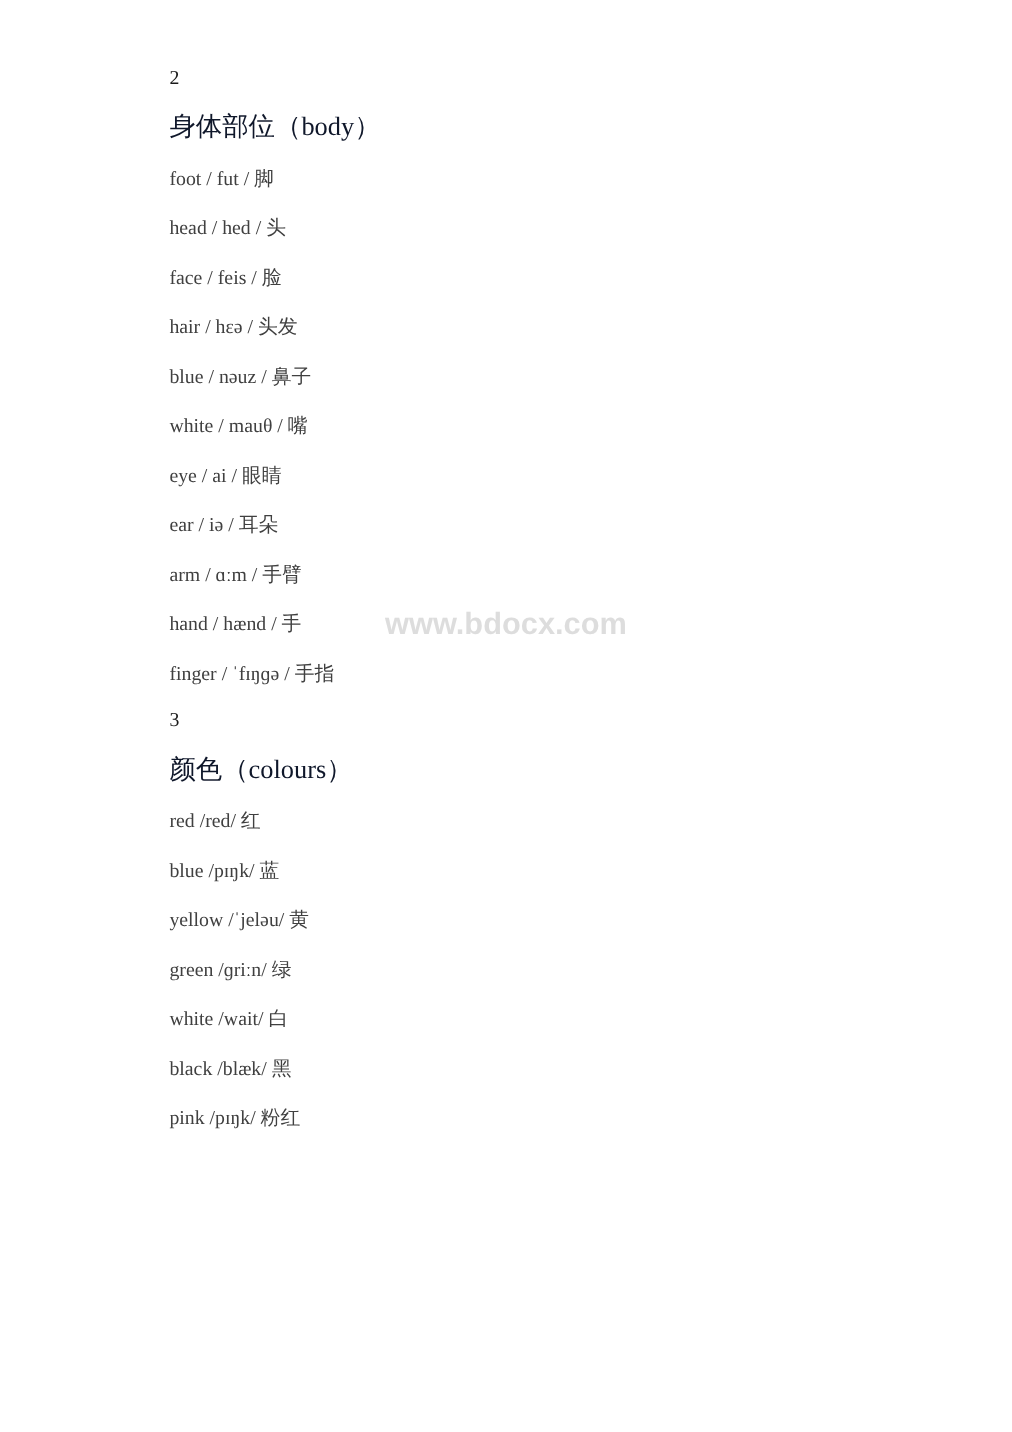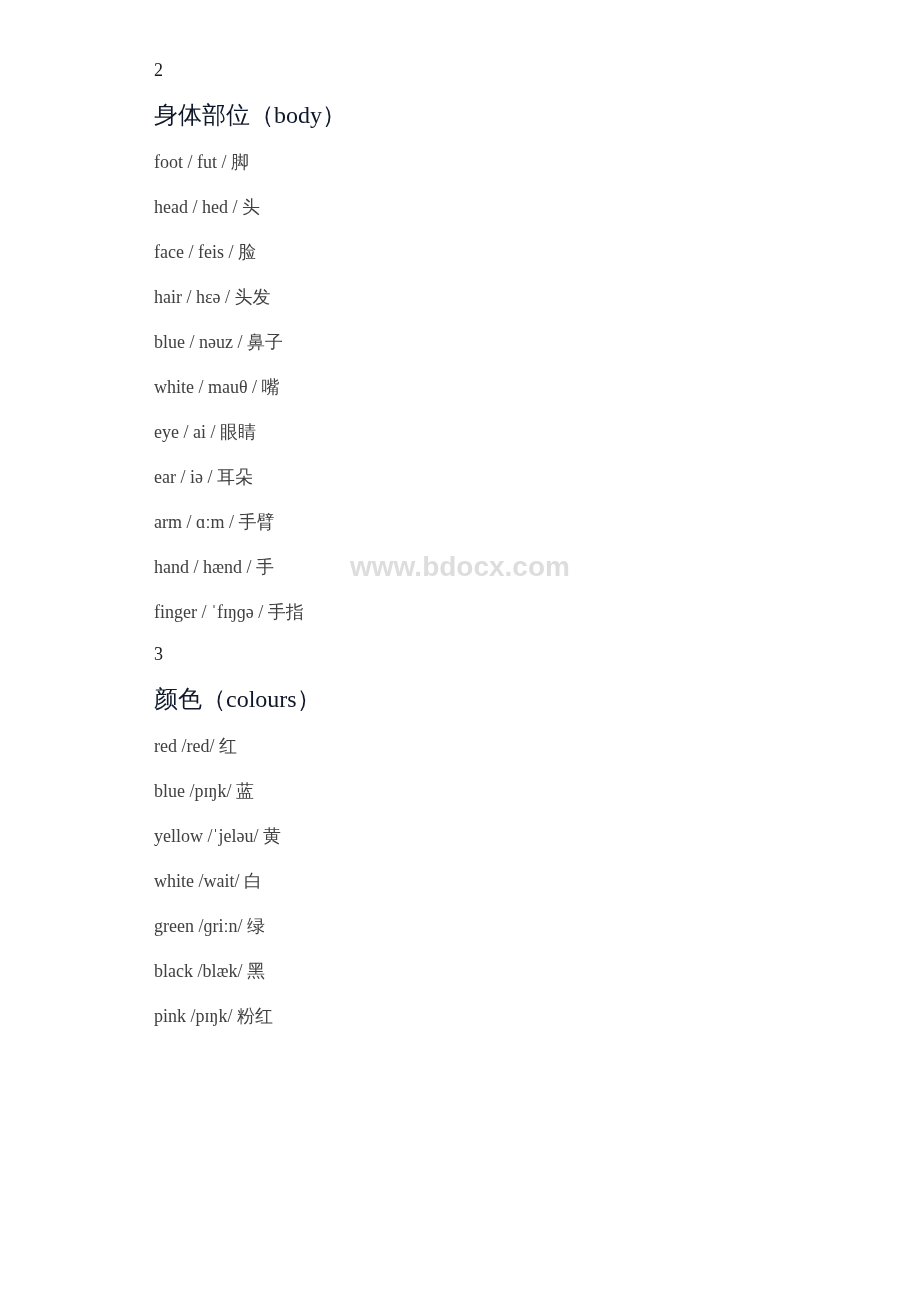--- a/index.html
+++ b/index.html
@@ -76,18 +76,18 @@
       <div class="vocab-item">eye / ai / 眼睛</div>
       <div class="vocab-item">ear / iə / 耳朵</div>
       <div class="vocab-item">arm / ɑːm / 手臂</div>
       <div class="vocab-item">hand / hænd / 手</div>
       <div class="vocab-item">finger / ˈfɪŋɡə / 手指</div>
       <div class="section-number">3</div>
       <div class="section-title">颜色（colours）</div>
       <div class="vocab-item">red /red/ 红</div>
       <div class="vocab-item">blue /pɪŋk/ 蓝</div>
       <div class="vocab-item">yellow /ˈjeləu/ 黄</div>
+      <div class="vocab-item">green /ɡriːn/ 绿</div>
       <div class="vocab-item">white /wait/ 白</div>
-      <div class="vocab-item">green /ɡriːn/ 绿</div>
       <div class="vocab-item">black /blæk/ 黑</div>
       <div class="vocab-item">pink /pɪŋk/ 粉红</div>
     </div>
 </div>
 
 </body></html>

